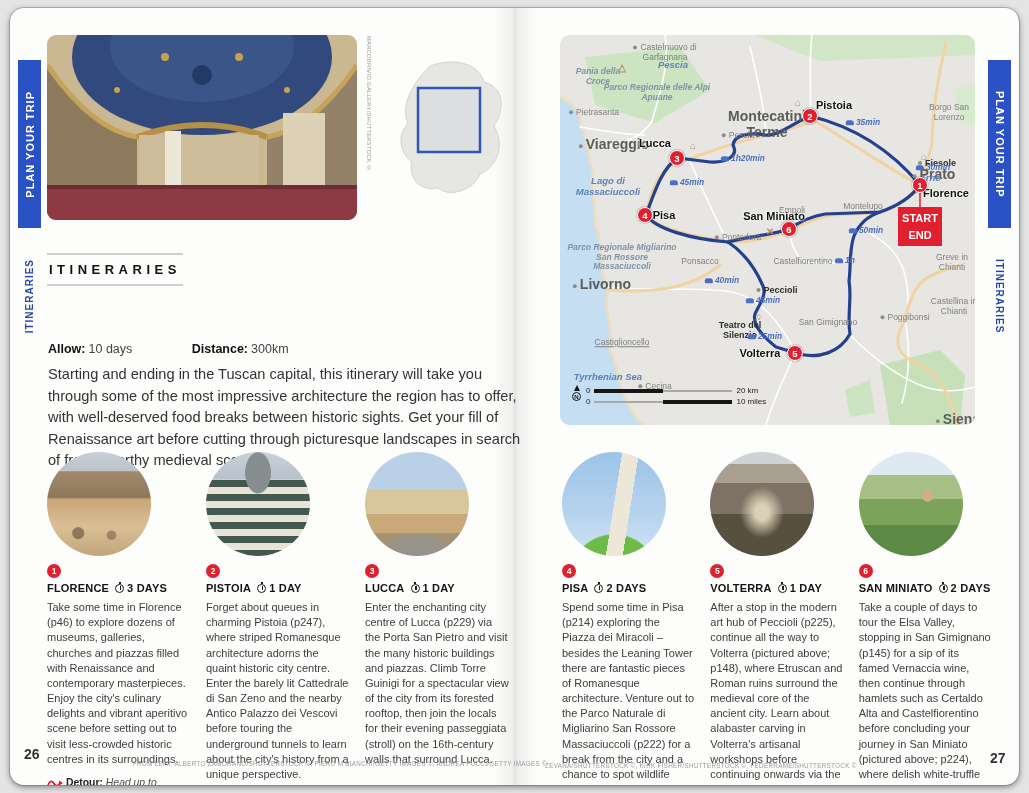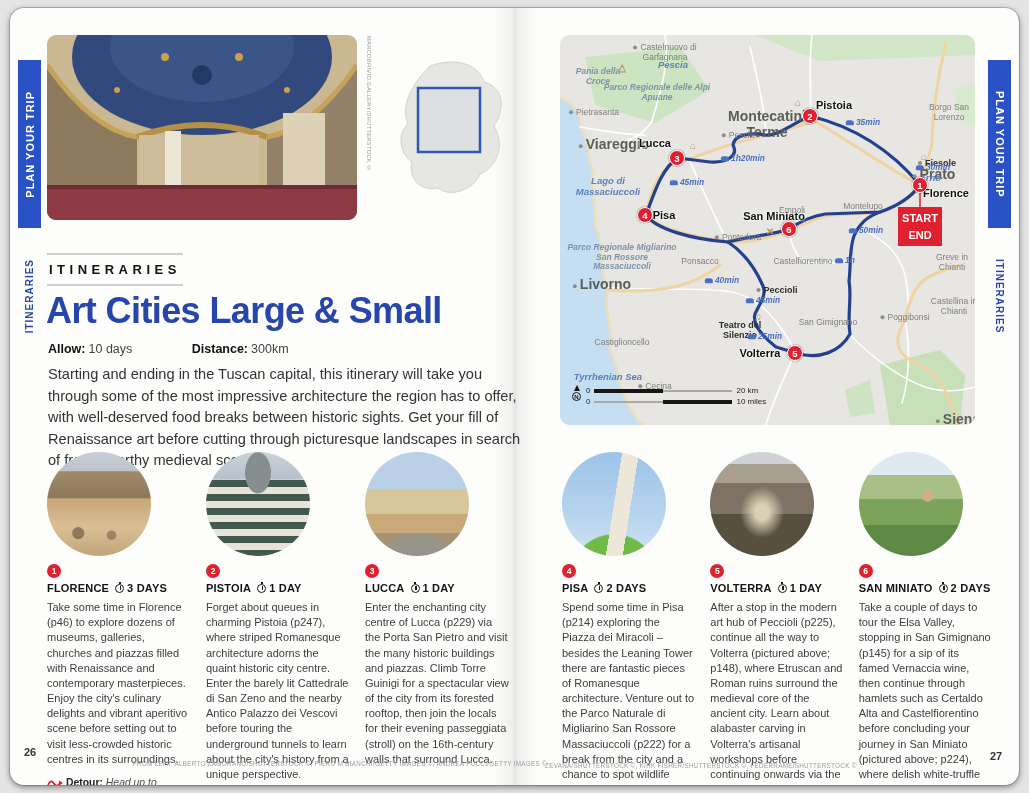--- a/index.html
+++ b/index.html
@@ -50,21 +50,21 @@
   .col h3{font-size:11px;font-weight:700;color:#141414;letter-spacing:.2px;margin-bottom:6px;white-space:nowrap}
   .clock{display:inline-block;width:9px;height:9px;border:1.5px solid #1a1a1a;border-radius:50%;position:relative;margin:0 3px 0 6px;vertical-align:-1px}
   .clock::before{content:"";position:absolute;left:2.5px;top:-3.5px;width:2px;height:2px;background:#1a1a1a}
   .clock::after{content:"";position:absolute;left:3.5px;top:1px;width:1.5px;height:3.5px;background:#1a1a1a}
   .col p.body{font-size:11px;line-height:1.38;color:var(--body)}
   .detour{margin-top:9px;font-size:10.4px;line-height:1.32;color:#4c4c4c}
   .detour .dlabel{font-weight:700;color:#222}
   .detour .dtext{font-style:italic}
   .dicon{vertical-align:-1px;margin-right:3px}
 
-  .pagenum{position:absolute;font-size:11px;font-weight:700;color:#333}
+  .pagenum{position:absolute;font-size:14px;font-weight:700;color:#333}
   .credit{position:absolute;font-size:6.3px;color:#9b9b9b;letter-spacing:.3px}
 
   
   .p1{background:radial-gradient(circle at 30% 78%,rgba(70,55,40,.5) 0 5%,transparent 6%),
       radial-gradient(circle at 62% 80%,rgba(70,55,40,.4) 0 4%,transparent 5%),
       linear-gradient(180deg,#c8cfd7 0%,#bcc3cb 18%,#a08a6a 19%,#8d785a 44%,#c8a778 45%,#dabf94 72%,#c2a57b 100%)}
   .p2{background:radial-gradient(ellipse at 50% 20%,#878e90 0 17%,transparent 18%),
       linear-gradient(180deg,#c9d2da 0%,#b6c1cb 26%,transparent 27%),
       repeating-linear-gradient(180deg,#43584e 0 7px,#e7e3d8 7px 14px)}
   .p3{background:radial-gradient(circle at 50% 118%,#97948b 0 30%,transparent 31%),
@@ -153,21 +153,20 @@
 
   <div class="inset">
     <svg width="118" height="148" viewBox="0 0 118 148">
       <path d="M38,8 C66,-2 88,8 92,24 C114,30 112,54 102,68 C114,88 104,110 88,116 C82,132 58,140 46,130 C28,134 16,120 20,104 C6,94 6,74 16,66 C8,48 20,26 38,8 Z" fill="#e6e6e3" stroke="#d2d2cf" stroke-width="1"></path>
       <rect x="26" y="30" width="62" height="64" fill="rgba(47,87,181,0.05)" stroke="#2f57b5" stroke-width="2.5"></rect>
     </svg>
   </div>
 
 
   <div class="kicker">ITINERARIES</div>
-  <h1 class="title">Art Cities Large &amp; Small</h1>
 
   <div class="meta">
     <b>Allow:</b><span>10 days</span><span class="sp"></span>
     <b>Distance:</b><span>300km</span>
   </div>
 
   <p class="intro">Starting and ending in the Tuscan capital, this itinerary will take you through some of the most impressive architecture the region has to offer, with well-deserved food breaks between historic sights. Get your fill of Renaissance art before cutting through picturesque landscapes in search of frame-worthy medieval scenes.</p>
 
   <div class="cols colsL">
     <div class="col">
@@ -249,21 +248,21 @@
         <span class="ml" style="left: 178px; top: 203px;"><i class="dot"></i>Pontedera</span>
         <span class="ml" style="left: 140px; top: 227px;">Ponsacco</span>
         <span class="ml" style="left: 243px; top: 227px;">Castelfiorentino</span>
         <span class="ml poi" style="left: 217px; top: 255px;"><i class="dot"></i>Peccioli</span>
         <span class="ml poi wrap" style="left: 180px; top: 295px; width: 56px;">Teatro del Silenzio</span>
         <span class="ml" style="left: 268px; top: 288px;">San Gimignano</span>
         <span class="ml" style="left: 345px; top: 283px;"><i class="dot"></i>Poggibonsi</span>
         <span class="ml wrap" style="left: 392px; top: 228px; width: 48px;">Greve in Chianti</span>
         <span class="ml wrap" style="left: 394px; top: 272px; width: 52px;">Castellina in Chianti</span>
         <span class="ml big" style="left: 42px; top: 250px;"><i class="dot"></i>Livorno</span>
-        <span class="ml" style="left: 62px; top: 308px;">Castiglioncello</span>
+        <span class="ml" style="left: 62px; top: 308px; text-decoration: underline;">Castiglioncello</span>
         <span class="ml" style="left: 95px; top: 352px;"><i class="dot"></i>Cecina</span>
         <span class="ml big" style="left: 398px; top: 350px; margin-top: 35px;"><i class="dot"></i>Siena</span>
         <span class="ml park wrap" style="left: 38px; top: 42px; width: 48px;">Pania della Croce</span>
         <span class="ml park wrap" style="left: 97px; top: 58px; width: 110px;">Parco Regionale delle Alpi Apuane</span>
         <span class="ml park wrap" style="left: 62px; top: 222px; width: 110px;">Parco Regionale Migliarino San Rossore Massaciuccoli</span>
         <span class="ml water" style="left: 113px; top: 30px;">Pescia</span>
         <span class="ml water wrap" style="left: 48px; top: 152px; width: 88px;">Lago di Massaciuccoli</span>
         <span class="ml water wrap" style="left: 48px; top: 342px; width: 80px;">Tyrrhenian Sea</span>
         <span class="ml water" style="left: 370px; top: 143px;">Arno</span>
         <span class="ml time" style="left: 303px; top: 88px;"><i class="car"></i>35min</span>

